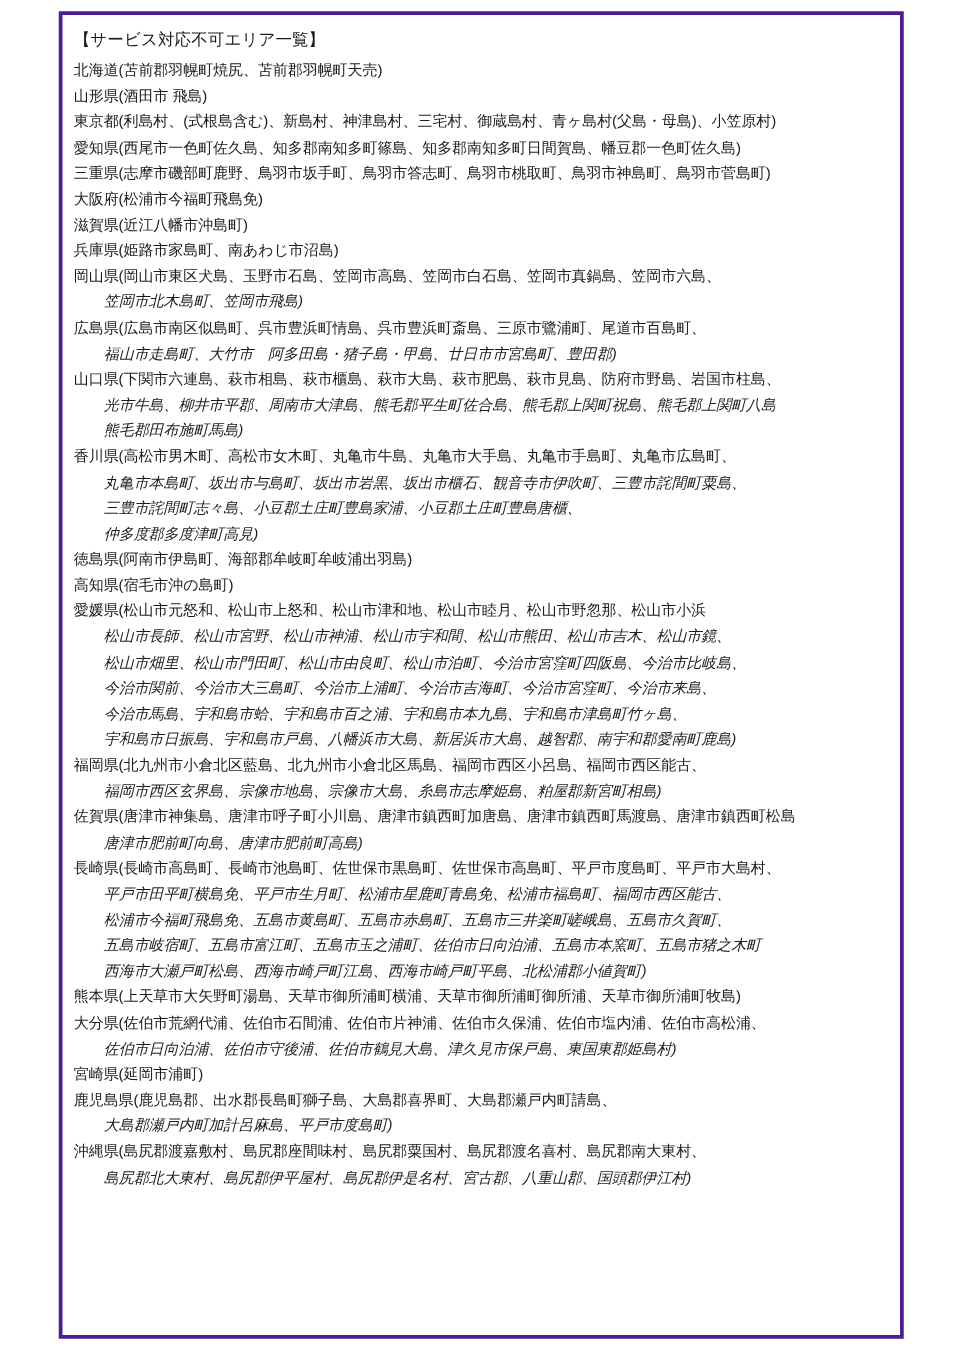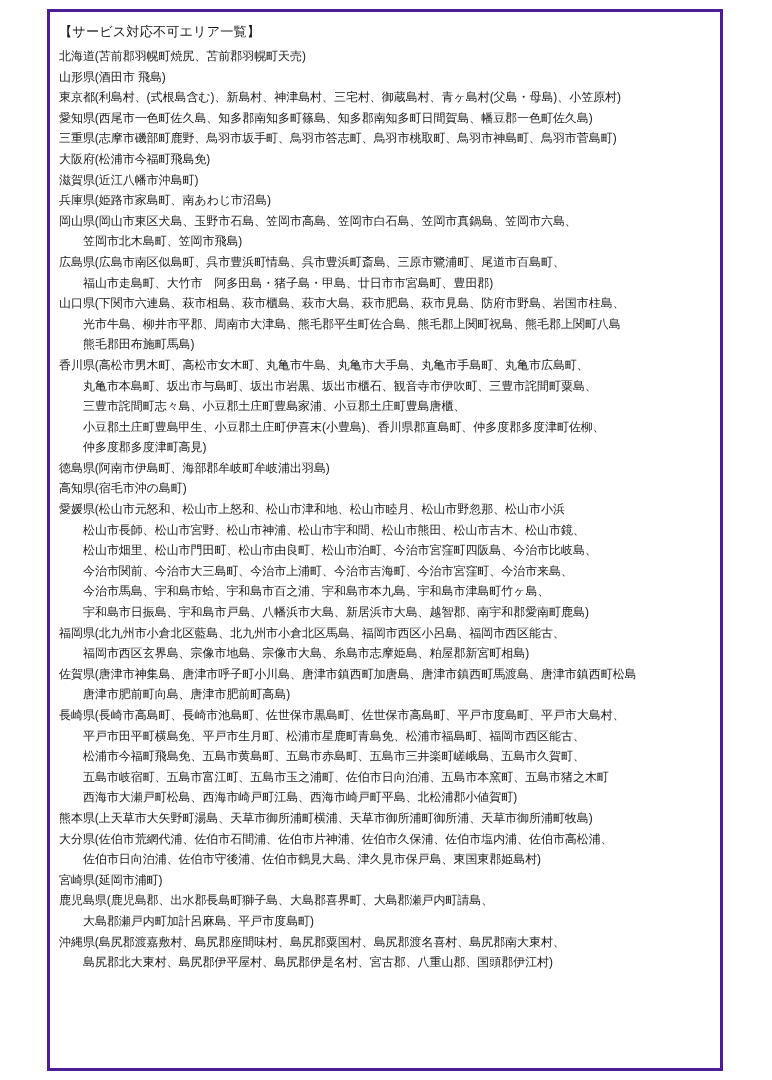--- a/index.html
+++ b/index.html
@@ -45,20 +45,21 @@
   }
   .entry {
     font-size: 12px;
     line-height: 20.6px;
     letter-spacing: -0.05px;
     white-space: nowrap;
   }
   .entry .cont {
     display: block;
     padding-left: 24px;
+    font-style: italic;
   }
 </style>
 </head>
 <body>
 
 <div class="page">
   <div class="doc-frame">
     <div class="doc-inner">
       <div class="doc-title">【サービス対応不可エリア一覧】</div>
       <div id="entries">
@@ -66,21 +67,21 @@
           <div class="entry"><span class="first">山形県(酒田市 飛島)</span></div>
           <div class="entry"><span class="first">東京都(利島村、(式根島含む)、新島村、神津島村、三宅村、御蔵島村、青ヶ島村(父島・母島)、小笠原村)</span></div>
           <div class="entry"><span class="first">愛知県(西尾市一色町佐久島、知多郡南知多町篠島、知多郡南知多町日間賀島、幡豆郡一色町佐久島)</span></div>
           <div class="entry"><span class="first">三重県(志摩市磯部町鹿野、鳥羽市坂手町、鳥羽市答志町、鳥羽市桃取町、鳥羽市神島町、鳥羽市菅島町)</span></div>
           <div class="entry"><span class="first">大阪府(松浦市今福町飛島免)</span></div>
           <div class="entry"><span class="first">滋賀県(近江八幡市沖島町)</span></div>
           <div class="entry"><span class="first">兵庫県(姫路市家島町、南あわじ市沼島)</span></div>
           <div class="entry"><span class="first">岡山県(岡山市東区犬島、玉野市石島、笠岡市高島、笠岡市白石島、笠岡市真鍋島、笠岡市六島、</span><span class="cont">笠岡市北木島町、笠岡市飛島)</span></div>
           <div class="entry"><span class="first">広島県(広島市南区似島町、呉市豊浜町情島、呉市豊浜町斎島、三原市鷺浦町、尾道市百島町、</span><span class="cont">福山市走島町、大竹市　阿多田島・猪子島・甲島、廿日市市宮島町、豊田郡)</span></div>
           <div class="entry"><span class="first">山口県(下関市六連島、萩市相島、萩市櫃島、萩市大島、萩市肥島、萩市見島、防府市野島、岩国市柱島、</span><span class="cont">光市牛島、柳井市平郡、周南市大津島、熊毛郡平生町佐合島、熊毛郡上関町祝島、熊毛郡上関町八島</span><span class="cont">熊毛郡田布施町馬島)</span></div>
-          <div class="entry"><span class="first">香川県(高松市男木町、高松市女木町、丸亀市牛島、丸亀市大手島、丸亀市手島町、丸亀市広島町、</span><span class="cont">丸亀市本島町、坂出市与島町、坂出市岩黒、坂出市櫃石、観音寺市伊吹町、三豊市詫間町粟島、</span><span class="cont">三豊市詫間町志々島、小豆郡土庄町豊島家浦、小豆郡土庄町豊島唐櫃、</span><span class="cont">小豆郡土庄町豊島甲生、小豆郡土庄町伊喜末(小豊島)、香川県郡直島町、仲多度郡多度津町佐柳、</span><span class="cont">仲多度郡多度津町高見)</span></div>
+          <div class="entry"><span class="first">香川県(高松市男木町、高松市女木町、丸亀市牛島、丸亀市大手島、丸亀市手島町、丸亀市広島町、</span><span class="cont">丸亀市本島町、坂出市与島町、坂出市岩黒、坂出市櫃石、観音寺市伊吹町、三豊市詫間町粟島、</span><span class="cont">三豊市詫間町志々島、小豆郡土庄町豊島家浦、小豆郡土庄町豊島唐櫃、</span><span class="cont">仲多度郡多度津町高見)</span></div>
           <div class="entry"><span class="first">徳島県(阿南市伊島町、海部郡牟岐町牟岐浦出羽島)</span></div>
           <div class="entry"><span class="first">高知県(宿毛市沖の島町)</span></div>
           <div class="entry"><span class="first">愛媛県(松山市元怒和、松山市上怒和、松山市津和地、松山市睦月、松山市野忽那、松山市小浜</span><span class="cont">松山市長師、松山市宮野、松山市神浦、松山市宇和間、松山市熊田、松山市吉木、松山市鏡、</span><span class="cont">松山市畑里、松山市門田町、松山市由良町、松山市泊町、今治市宮窪町四阪島、今治市比岐島、</span><span class="cont">今治市関前、今治市大三島町、今治市上浦町、今治市吉海町、今治市宮窪町、今治市来島、</span><span class="cont">今治市馬島、宇和島市蛤、宇和島市百之浦、宇和島市本九島、宇和島市津島町竹ヶ島、</span><span class="cont">宇和島市日振島、宇和島市戸島、八幡浜市大島、新居浜市大島、越智郡、南宇和郡愛南町鹿島)</span></div>
           <div class="entry"><span class="first">福岡県(北九州市小倉北区藍島、北九州市小倉北区馬島、福岡市西区小呂島、福岡市西区能古、</span><span class="cont">福岡市西区玄界島、宗像市地島、宗像市大島、糸島市志摩姫島、粕屋郡新宮町相島)</span></div>
           <div class="entry"><span class="first">佐賀県(唐津市神集島、唐津市呼子町小川島、唐津市鎮西町加唐島、唐津市鎮西町馬渡島、唐津市鎮西町松島</span><span class="cont">唐津市肥前町向島、唐津市肥前町高島)</span></div>
           <div class="entry"><span class="first">長崎県(長崎市高島町、長崎市池島町、佐世保市黒島町、佐世保市高島町、平戸市度島町、平戸市大島村、</span><span class="cont">平戸市田平町横島免、平戸市生月町、松浦市星鹿町青島免、松浦市福島町、福岡市西区能古、</span><span class="cont">松浦市今福町飛島免、五島市黄島町、五島市赤島町、五島市三井楽町嵯峨島、五島市久賀町、</span><span class="cont">五島市岐宿町、五島市富江町、五島市玉之浦町、佐伯市日向泊浦、五島市本窯町、五島市猪之木町</span><span class="cont">西海市大瀬戸町松島、西海市崎戸町江島、西海市崎戸町平島、北松浦郡小値賀町)</span></div>
           <div class="entry"><span class="first">熊本県(上天草市大矢野町湯島、天草市御所浦町横浦、天草市御所浦町御所浦、天草市御所浦町牧島)</span></div>
           <div class="entry"><span class="first">大分県(佐伯市荒網代浦、佐伯市石間浦、佐伯市片神浦、佐伯市久保浦、佐伯市塩内浦、佐伯市高松浦、</span><span class="cont">佐伯市日向泊浦、佐伯市守後浦、佐伯市鶴見大島、津久見市保戸島、東国東郡姫島村)</span></div>
           <div class="entry"><span class="first">宮崎県(延岡市浦町)</span></div>
           <div class="entry"><span class="first">鹿児島県(鹿児島郡、出水郡長島町獅子島、大島郡喜界町、大島郡瀬戸内町請島、</span><span class="cont">大島郡瀬戸内町加計呂麻島、平戸市度島町)</span></div>

